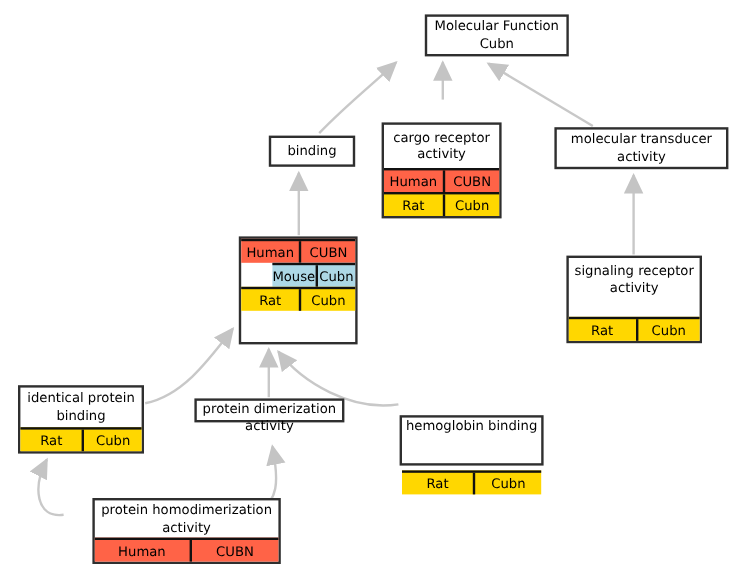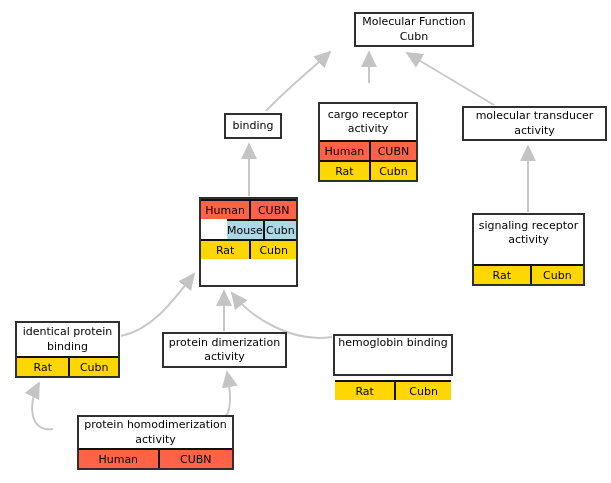--- a/index.html
+++ b/index.html
@@ -78,21 +78,21 @@
     <div class="row rat">
       <div class="cell species">Rat</div>
       <div class="cell gene">Cubn</div>
     </div>
   </div>
 
   <div class="node" style="left:462px;top:106px;width:145px;height:35px;">
     <div class="title">molecular transducer activity</div>
   </div>
 
-  <div class="node" style="left:224px;top:113px;width:58px;height:26px;">
+  <div class="node" style="left:224px;top:113px;width:72px;height:26px;">
     <div class="title">binding</div>
   </div>
 
   <div class="node" style="left:199px;top:197px;width:99px;height:90px;">
     <div class="row human">
       <div class="cell species">Human</div>
       <div class="cell gene">CUBN</div>
     </div>
     <div class="row mouse">
       <div class="cell species">Mouse</div>
@@ -113,25 +113,25 @@
   </div>
 
   <div class="node" style="left:15px;top:321px;width:105px;height:57px;">
     <div class="title">identical protein binding</div>
     <div class="row rat">
       <div class="cell species">Rat</div>
       <div class="cell gene">Cubn</div>
     </div>
   </div>
 
-  <div class="node" style="left:162px;top:332px;width:125px;height:36px;">
+  <div class="node" style="left:162px;top:332px;width:125px;height:20px;">
     <div class="title">protein dimerization activity</div>
   </div>
 
-  <div class="node" style="left:333px;top:334px;width:120px;height:42px;gap:30px;">
+  <div class="node" style="left:333px;top:346px;width:120px;height:42px;gap:30px;">
     <div class="title">hemoglobin binding</div>
     <div class="row rat">
       <div class="cell species">Rat</div>
       <div class="cell gene">Cubn</div>
     </div>
   </div>
 
   <div class="node" style="left:53px;top:415px;width:157px;height:55px;margin-left:24px;">
     <div class="title">protein homodimerization activity</div>
     <div class="row human">

